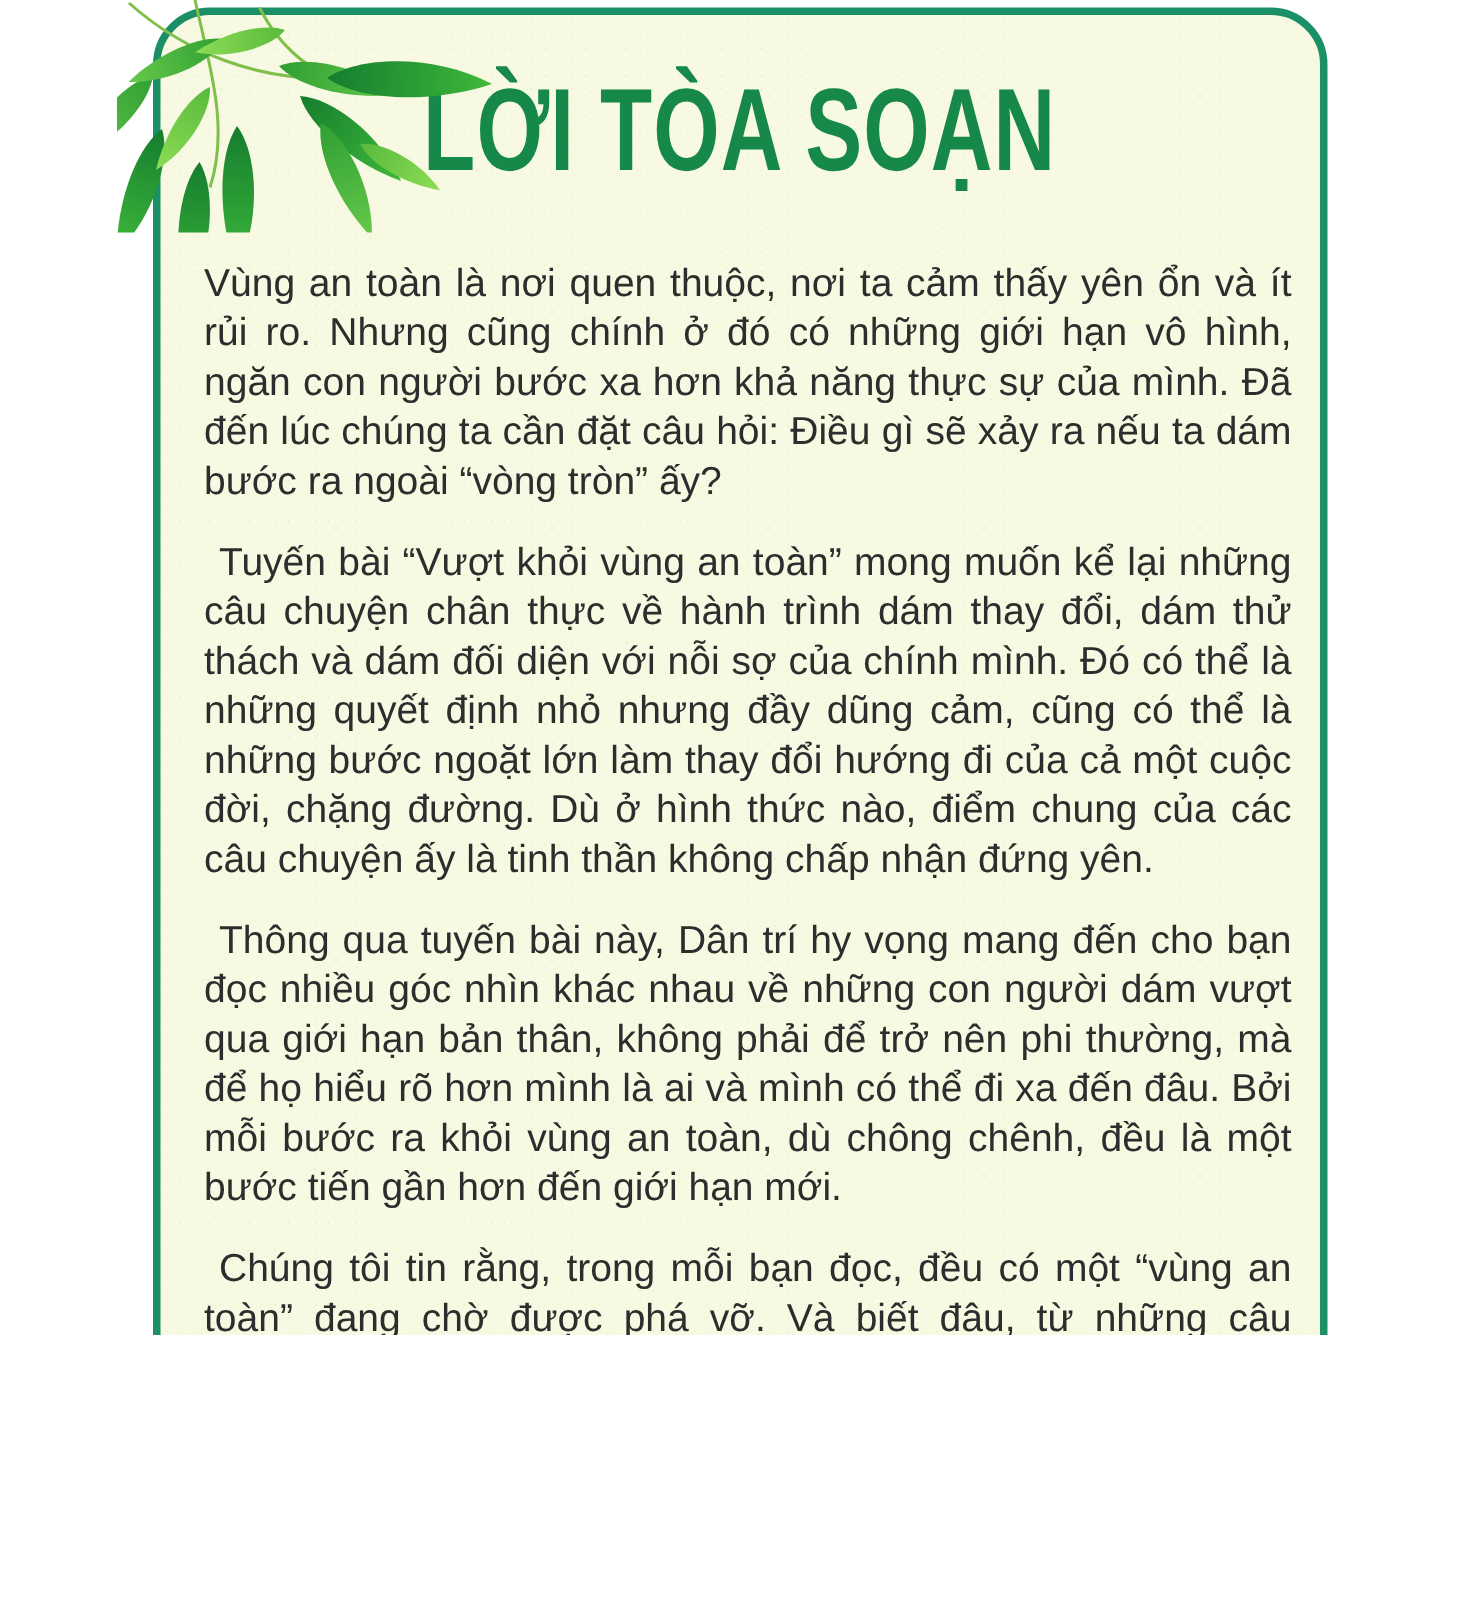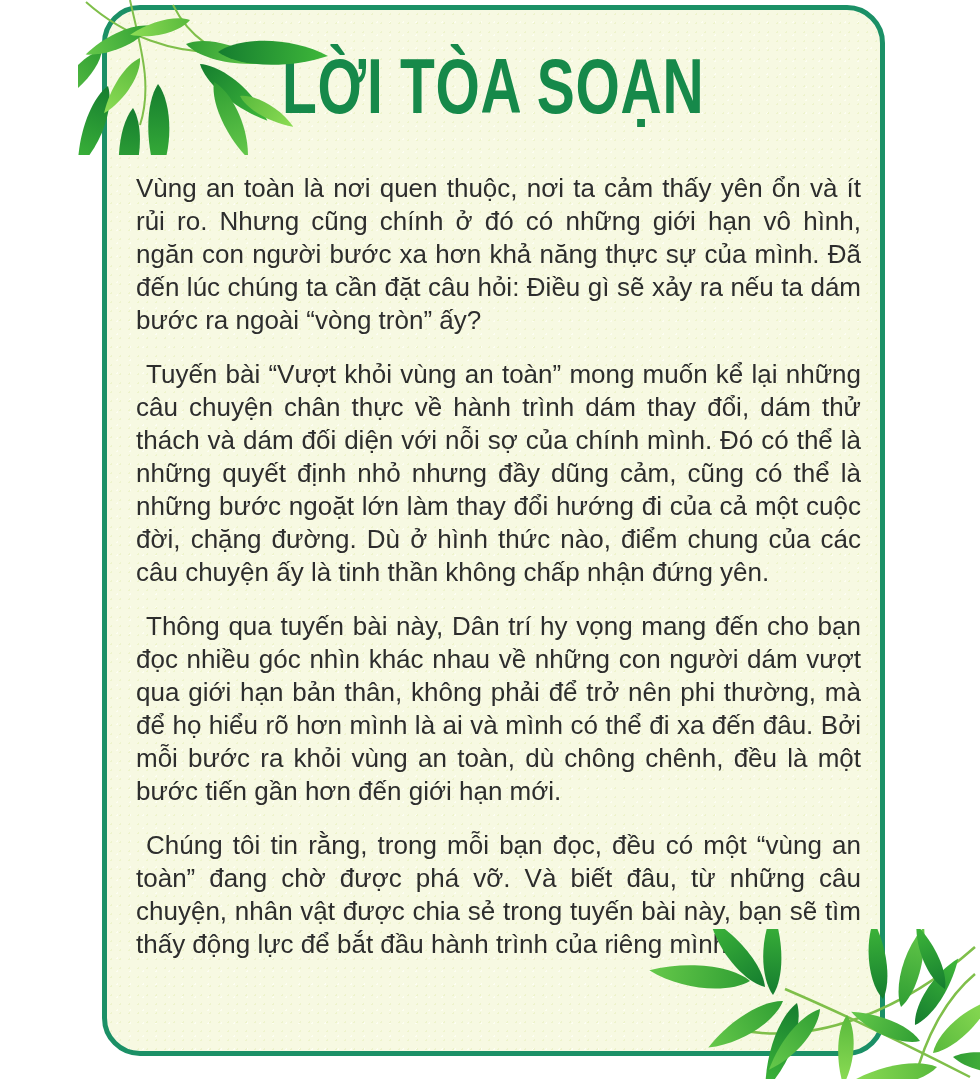--- a/index.html
+++ b/index.html
@@ -1,20 +1,20 @@
 <!DOCTYPE html>
 <html><head>
 <meta charset="utf-8">
 <style>
   * { margin: 0; padding: 0; box-sizing: border-box; }
   html, body { background: #ffffff; }
   .page {
     position: relative;
     width: 980px;
-    height: 1079px;
+    height: 890px;
     background: #ffffff;
     overflow: hidden;
     font-family: "Liberation Sans", sans-serif;
   }
   .card {
     position: absolute;
     left: 102px;
     top: 5px;
     width: 783px;
     height: 1051px;

